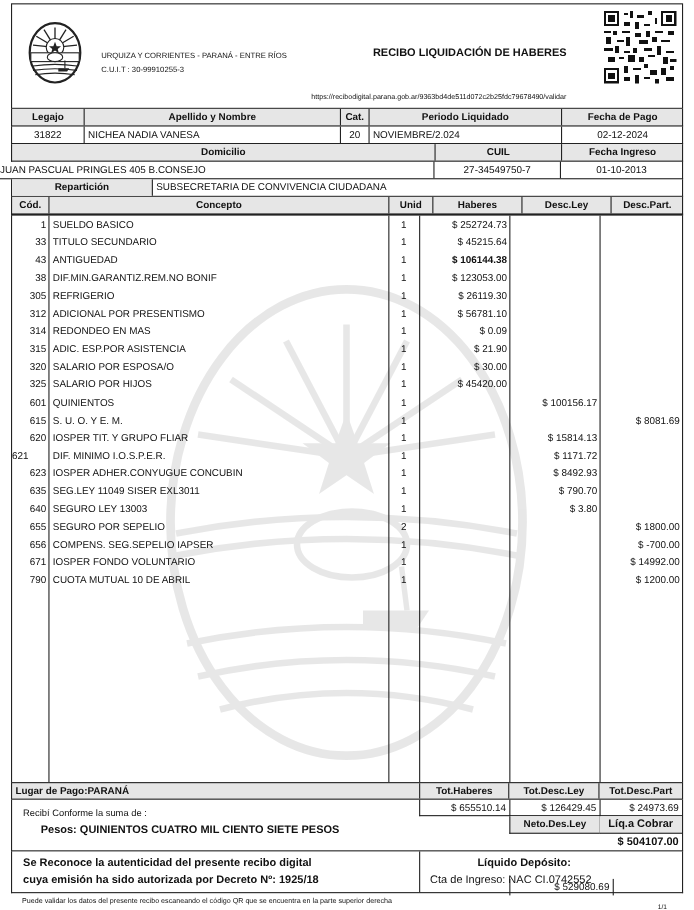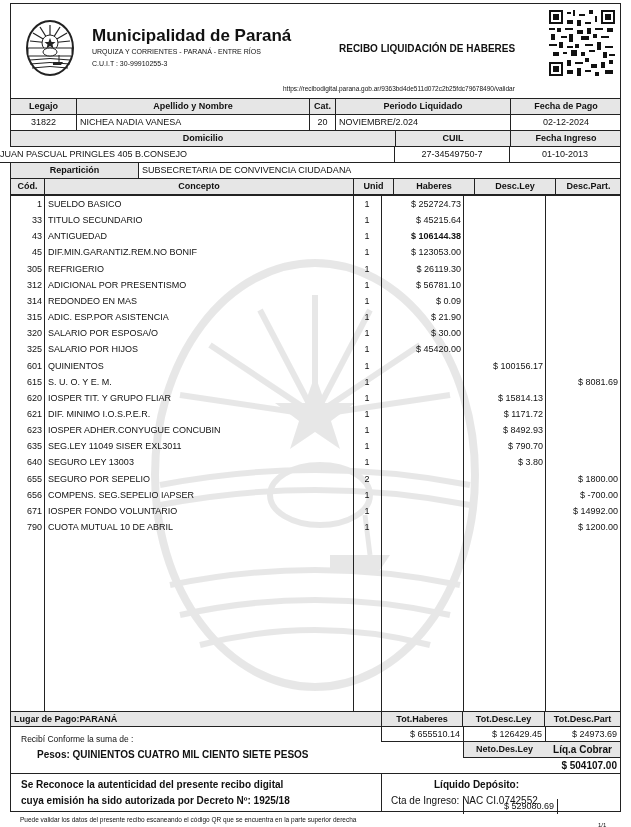--- a/index.html
+++ b/index.html
@@ -40,21 +40,20 @@
       </g>
       <circle cx="25" cy="24" r="8" fill="#fff" stroke="#222"></circle>
       <path d="M25 19 l1.5 4 4 0 -3 2.5 1 4 -3.5 -2.5 -3.5 2.5 1 -4 -3 -2.5 4 0z" fill="#222"></path>
       <rect x="3" y="29" width="44" height="8" fill="#fff" stroke="#222"></rect>
       <ellipse cx="25" cy="33" rx="7" ry="4" fill="#fff" stroke="#222"></ellipse>
       <path d="M5 41 Q25 38 45 41 M5 45 Q25 42 45 45 M7 49 Q25 46 43 49" stroke="#222" fill="none"></path>
       <path d="M28 43 l10 0 -2 3 -8 0z" fill="#222"></path>
         <line x1="34" y1="43" x2="34" y2="36" stroke="#222"></line>
     </svg>
   </div>
-  <div class="abs" style="left:81px;top:22px;font-size:17px;font-weight:bold;white-space:nowrap;">Municipalidad de Paraná</div>
   <div class="abs" style="left:81px;top:44px;font-size:7px;white-space:nowrap;">URQUIZA Y CORRIENTES - PARANÁ - ENTRE RÍOS</div>
   <div class="abs" style="left:81px;top:56px;font-size:7px;white-space:nowrap;">C.U.I.T : 30-99910255-3</div>
   <div class="abs" style="left:328px;top:39px;font-size:10px;font-weight:bold;white-space:nowrap;">RECIBO LIQUIDACIÓN DE HABERES</div>
   <div class="abs" style="left:272px;top:81px;font-size:6.5px;white-space:nowrap;">https://recibodigital.parana.gob.ar/9363bd4de511d072c2b25fdc79678490/validar</div>
   <div class="abs" style="left:538px;top:6px;width:66px;height:66px;">
     <svg width="66" height="66" viewBox="0 0 33 33" shape-rendering="crispEdges">
       <rect width="33" height="33" fill="#fff"></rect>
       <g fill="#111">
         <rect x="0" y="0" width="7" height="7"></rect>
           <rect x="1" y="1" width="5" height="5" fill="#fff"></rect>
@@ -203,21 +202,21 @@
       </div>
       <div class="item-row" style="top: 32.3px;">
         <span style="left: 0px; width: 31px; text-align: right;">43</span>
         <span style="left: 37px; width: 300px; text-align: left;">ANTIGUEDAD</span>
         <span style="left: 342px; width: 28px; text-align: center;">1</span>
         <span style="left: 370px; width: 80px; text-align: right; font-weight: bold;">$ 106144.38</span>
         <span style="left: 452px; width: 80px; text-align: right;"></span>
         <span style="left: 534px; width: 73px; text-align: right;"></span>
       </div>
       <div class="item-row" style="top: 48.45px;">
-        <span style="left: 0px; width: 31px; text-align: right;">45</span>
+        <span style="left: 0px; width: 31px; text-align: right;">38</span>
         <span style="left: 37px; width: 300px; text-align: left;">DIF.MIN.GARANTIZ.REM.NO BONIF</span>
         <span style="left: 342px; width: 28px; text-align: center;">1</span>
         <span style="left: 370px; width: 80px; text-align: right;">$ 123053.00</span>
         <span style="left: 452px; width: 80px; text-align: right;"></span>
         <span style="left: 534px; width: 73px; text-align: right;"></span>
       </div>
       <div class="item-row" style="top: 64.6px;">
         <span style="left: 0px; width: 31px; text-align: right;">305</span>
         <span style="left: 37px; width: 300px; text-align: left;">REFRIGERIO</span>
         <span style="left: 342px; width: 28px; text-align: center;">1</span>
@@ -283,21 +282,21 @@
       </div>
       <div class="item-row" style="top: 193.8px;">
         <span style="left: 0px; width: 31px; text-align: right;">620</span>
         <span style="left: 37px; width: 300px; text-align: left;">IOSPER TIT. Y GRUPO FLIAR</span>
         <span style="left: 342px; width: 28px; text-align: center;">1</span>
         <span style="left: 370px; width: 80px; text-align: right;"></span>
         <span style="left: 452px; width: 80px; text-align: right;">$ 15814.13</span>
         <span style="left: 534px; width: 73px; text-align: right;"></span>
       </div>
       <div class="item-row" style="top: 209.95px;">
-        <span style="left: 0px; width: 31px; text-align: right;">621</span>
+        <span style="left: 0px; width: 31px; ">621</span>
         <span style="left: 37px; width: 300px; text-align: left;">DIF. MINIMO I.O.S.P.E.R.</span>
         <span style="left: 342px; width: 28px; text-align: center;">1</span>
         <span style="left: 370px; width: 80px; text-align: right;"></span>
         <span style="left: 452px; width: 80px; text-align: right;">$ 1171.72</span>
         <span style="left: 534px; width: 73px; text-align: right;"></span>
       </div>
       <div class="item-row" style="top: 226.1px;">
         <span style="left: 0px; width: 31px; text-align: right;">623</span>
         <span style="left: 37px; width: 300px; text-align: left;">IOSPER ADHER.CONYUGUE CONCUBIN</span>
         <span style="left: 342px; width: 28px; text-align: center;">1</span>

